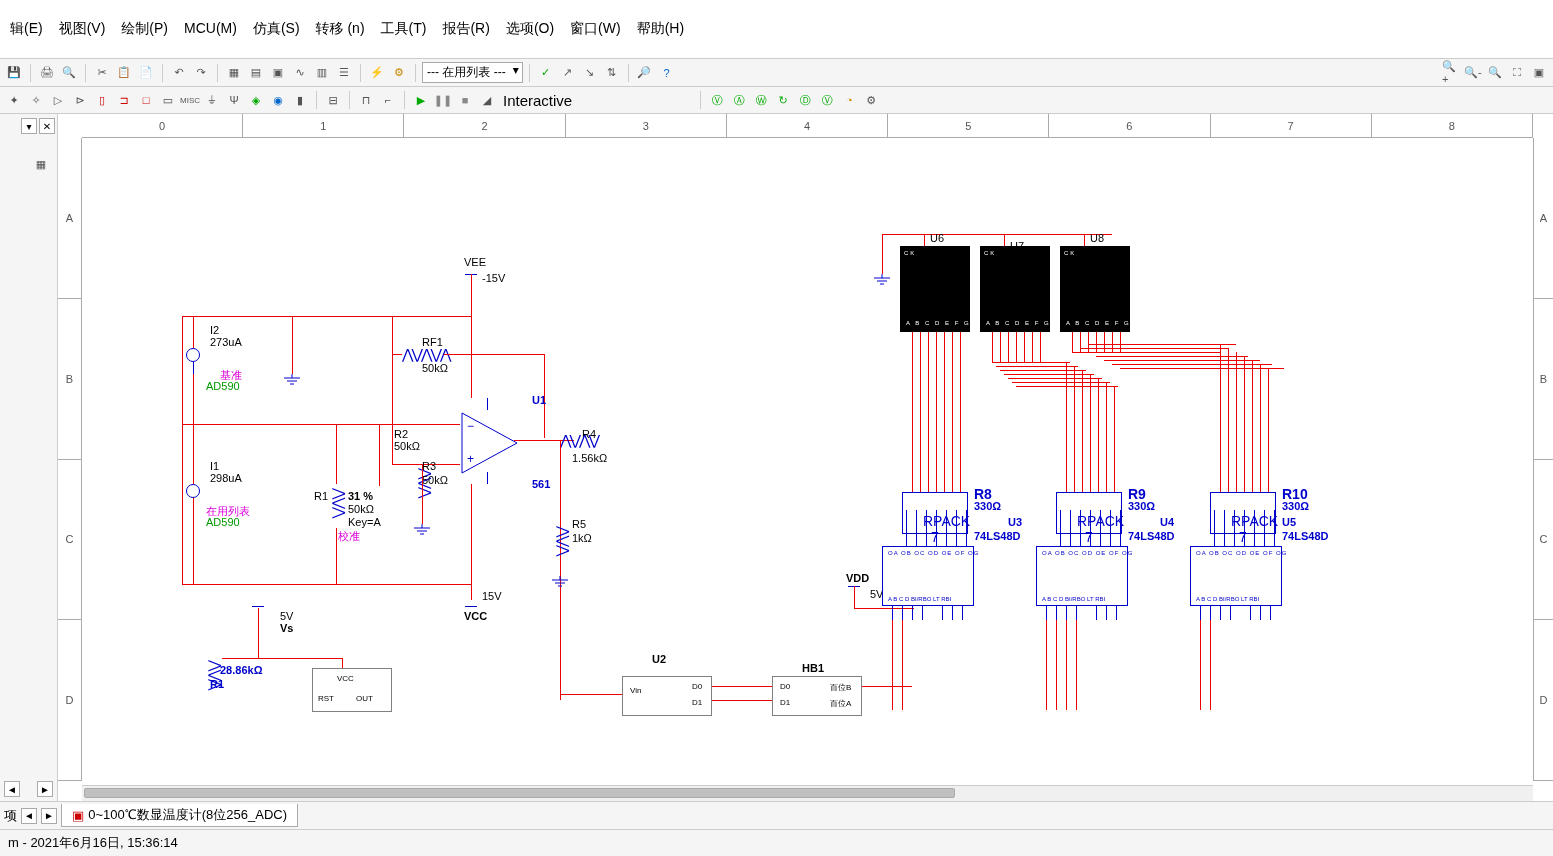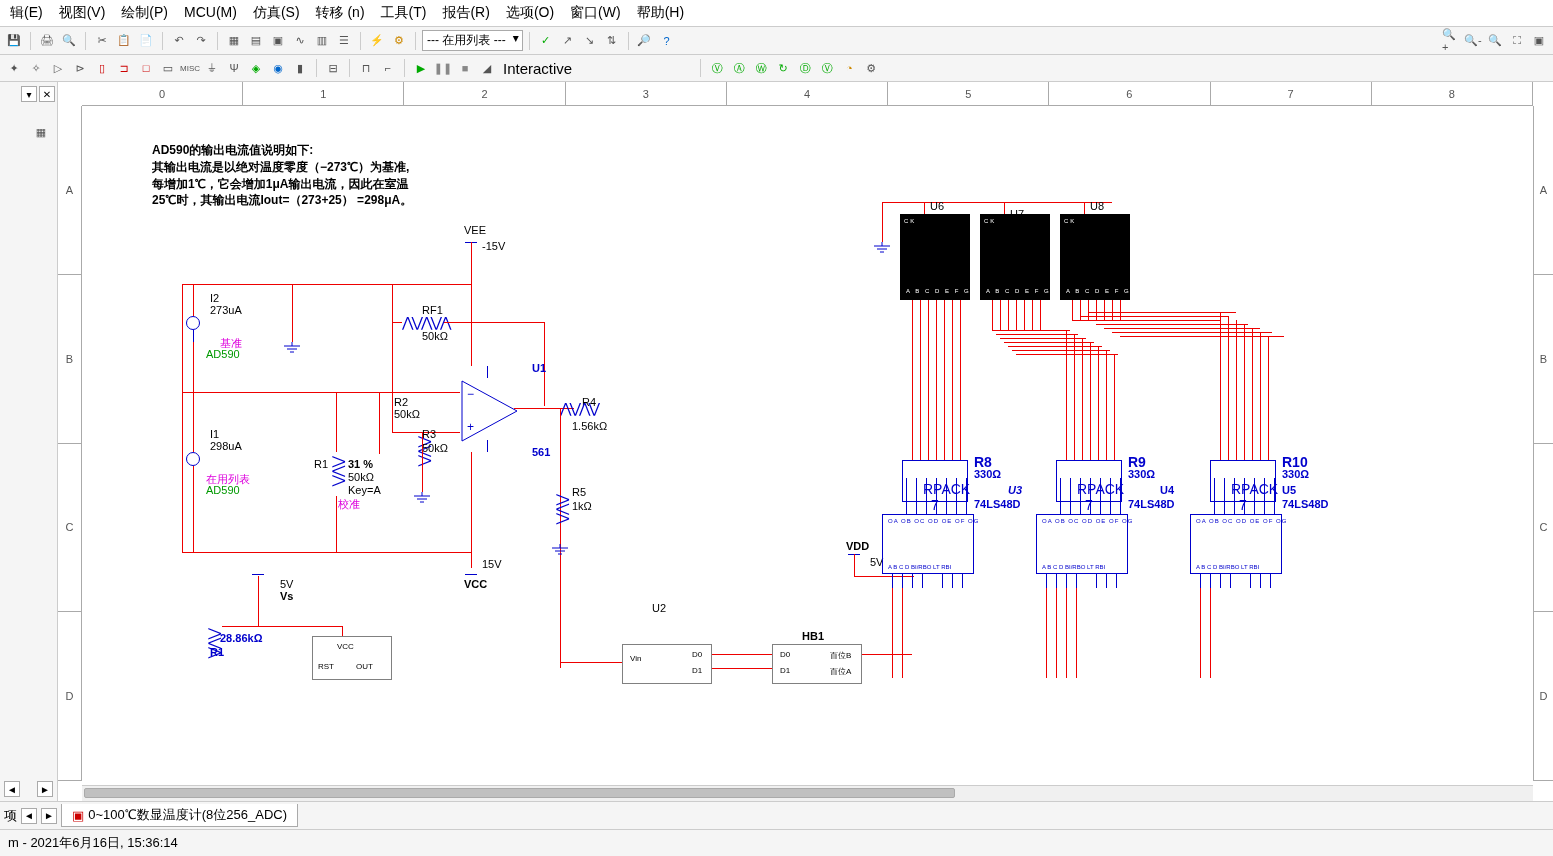--- a/index.html
+++ b/index.html
@@ -1,17 +1,17 @@
 <!DOCTYPE html>
 <html><head>
 <meta charset="utf-8">
 <style>
 * { box-sizing: border-box; margin: 0; padding: 0; }
 body { font-family: "Microsoft YaHei", Arial, sans-serif; font-size: 12px; background: #f0f0f0; width: 1553px; height: 856px; overflow: hidden; display: flex; flex-direction: column; }
-.menubar { background: #fff; border-bottom: 1px solid #ccc; padding: 2px 4px; display: flex; gap: 4px; font-size: 14px; text-align: right; }
+.menubar { background: #fff; border-bottom: 1px solid #ccc; padding: 18px 4px; display: flex; gap: 4px; font-size: 14px; text-align: right; }
 .menubar span { padding: 2px 6px; cursor: pointer; }
 .toolbar { background: #f5f5f5; border-bottom: 1px solid #ccc; padding: 3px 4px; display: flex; align-items: center; gap: 2px; }
 .tb-btn { width: 20px; height: 20px; border: 1px solid transparent; display: inline-flex; align-items: center; justify-content: center; font-size: 11px; cursor: pointer; color: #555; }
 .tb-sep { width: 1px; height: 18px; background: #ccc; margin: 0 4px; }
 .tb-select { border: 1px solid #aaa; background: #fff; padding: 1px 16px 1px 4px; font-size: 12px; position: relative; }
 .tb-select::after { content: "▾"; position: absolute; right: 3px; top: 0; }
 .main-area { flex: 1; display: flex; overflow: hidden; }
 .left-panel { width: 58px; background: #f5f5f5; border-right: 1px solid #ccc; display: flex; flex-direction: column; padding: 4px 2px; position: relative; }
 .left-panel-top { display: flex; gap: 2px; justify-content: flex-end; font-size: 10px; }
 .canvas-wrap { flex: 1; background: #fff; position: relative; overflow: hidden; }
@@ -174,26 +174,20 @@
     <div class="ruler-v-right">
       <div class="ruler-v-cell">A</div>
       <div class="ruler-v-cell">B</div>
       <div class="ruler-v-cell">C</div>
       <div class="ruler-v-cell">D</div>
     </div>
 
     <div class="schematic">
       <div class="sch-inner">
 
-        <div class="txt-block" style="top:36px; left:70px;">
-          <span style="position:static; display:block">AD590的输出电流值说明如下:</span>
-          <span style="position:static; display:block">其输出电流是以绝对温度零度（−273℃）为基准,</span>
-          <span style="position:static; display:block">每增加1℃，它会增加1μA输出电流，因此在室温</span>
-          <span style="position:static; display:block">25℃时，其输出电流Iout=（273+25） =298μA。</span>
-        </div>
 
         <span class="lbl" style="top:118px; left:382px; font-weight:normal">VEE</span>
         <span class="lbl" style="top:134px; left:400px;">-15V</span>
         <div style="top:136px; left:383px; width:12px; height:1px; background:#00c;"></div>
         <div class="wire-v" style="top:136px; left:389px; height:42px;"></div>
 
         <div class="wire-h" style="top:178px; left:100px; width:290px;"></div>
         <div class="wire-v" style="top:178px; left:100px; height:268px;"></div>
         <div class="wire-v" style="top:178px; left:210px; height:58px;"></div>
         <div class="wire-v" style="top:178px; left:310px; height:120px;"></div>
@@ -308,21 +302,21 @@
 
         <span class="zig" style="top:522px; left:126px; writing-mode:vertical-lr;">⋀⋁⋀</span>
         <span class="lbl lbl-blue" style="top:526px; left:138px;">28.86kΩ</span>
         <span class="lbl lbl-blue" style="top:540px; left:128px;">R1</span>
 
         <div class="chip" style="top:530px; left:230px; width:80px; height:44px;"></div>
         <span class="lbl" style="top:536px; left:255px; font-size:8px;">VCC</span>
         <span class="lbl" style="top:556px; left:236px; font-size:8px;">RST</span>
         <span class="lbl" style="top:556px; left:274px; font-size:8px;">OUT</span>
 
-        <span class="lbl" style="top:496px; left:570px; font-weight:normal">U2</span>
+        <span class="lbl" style="top:515px; left:570px; font-weight:bold">U2</span>
         <div class="chip" style="top:538px; left:540px; width:90px; height:40px;"></div>
         <span class="lbl" style="top:548px; left:548px; font-size:8px;">Vin</span>
         <span class="lbl" style="top:544px; left:610px; font-size:8px;">D0</span>
         <span class="lbl" style="top:560px; left:610px; font-size:8px;">D1</span>
         <div class="wire-h" style="top:556px; left:478px; width:62px;"></div>
 
         <span class="lbl" style="top:524px; left:720px; font-weight:bold">HB1</span>
         <div class="chip" style="top:538px; left:690px; width:90px; height:40px;"></div>
         <span class="lbl" style="top:544px; left:698px; font-size:8px;">D0</span>
         <span class="lbl" style="top:560px; left:698px; font-size:8px;">D1</span>
@@ -424,21 +418,21 @@
         <span class="lbl lbl-blue" style="top:362px; left:892px;">330Ω</span>
 
         <div class="rpack" style="top:354px; left:974px; width:66px; height:18px;">RPACK 7</div>
         <span class="lbl lbl-blue" style="top:348px; left:1046px; font-size:14px;">R9</span>
         <span class="lbl lbl-blue" style="top:362px; left:1046px;">330Ω</span>
 
         <div class="rpack" style="top:354px; left:1128px; width:66px; height:18px;">RPACK 7</div>
         <span class="lbl lbl-blue" style="top:348px; left:1200px; font-size:14px;">R10</span>
         <span class="lbl lbl-blue" style="top:362px; left:1200px;">330Ω</span>
 
-        <span class="lbl lbl-blue" style="top:378px; left:926px;font-style:italic;">U3</span>
+        <span class="lbl lbl-blue" style="top:378px; left:926px;">U3</span>
         <span class="lbl lbl-blue" style="top:392px; left:892px;">74LS48D</span>
         <div class="chip-blue" style="top:408px; left:800px; width:92px; height:60px;"></div>
         <span class="lbl" style="top:412px; left:806px; font-size:6px; color:#00c; letter-spacing:1px;">OA OB OC OD OE OF OG</span>
         <span class="lbl" style="top:458px; left:806px; font-size:6px; color:#00c;">A B C D    BI/RBO LT RBI</span>
 
         <span class="lbl lbl-blue" style="top:378px; left:1078px;">U4</span>
         <span class="lbl lbl-blue" style="top:392px; left:1046px;">74LS48D</span>
         <div class="chip-blue" style="top:408px; left:954px; width:92px; height:60px;"></div>
         <span class="lbl" style="top:412px; left:960px; font-size:6px; color:#00c; letter-spacing:1px;">OA OB OC OD OE OF OG</span>
         <span class="lbl" style="top:458px; left:960px; font-size:6px; color:#00c;">A B C D    BI/RBO LT RBI</span>

